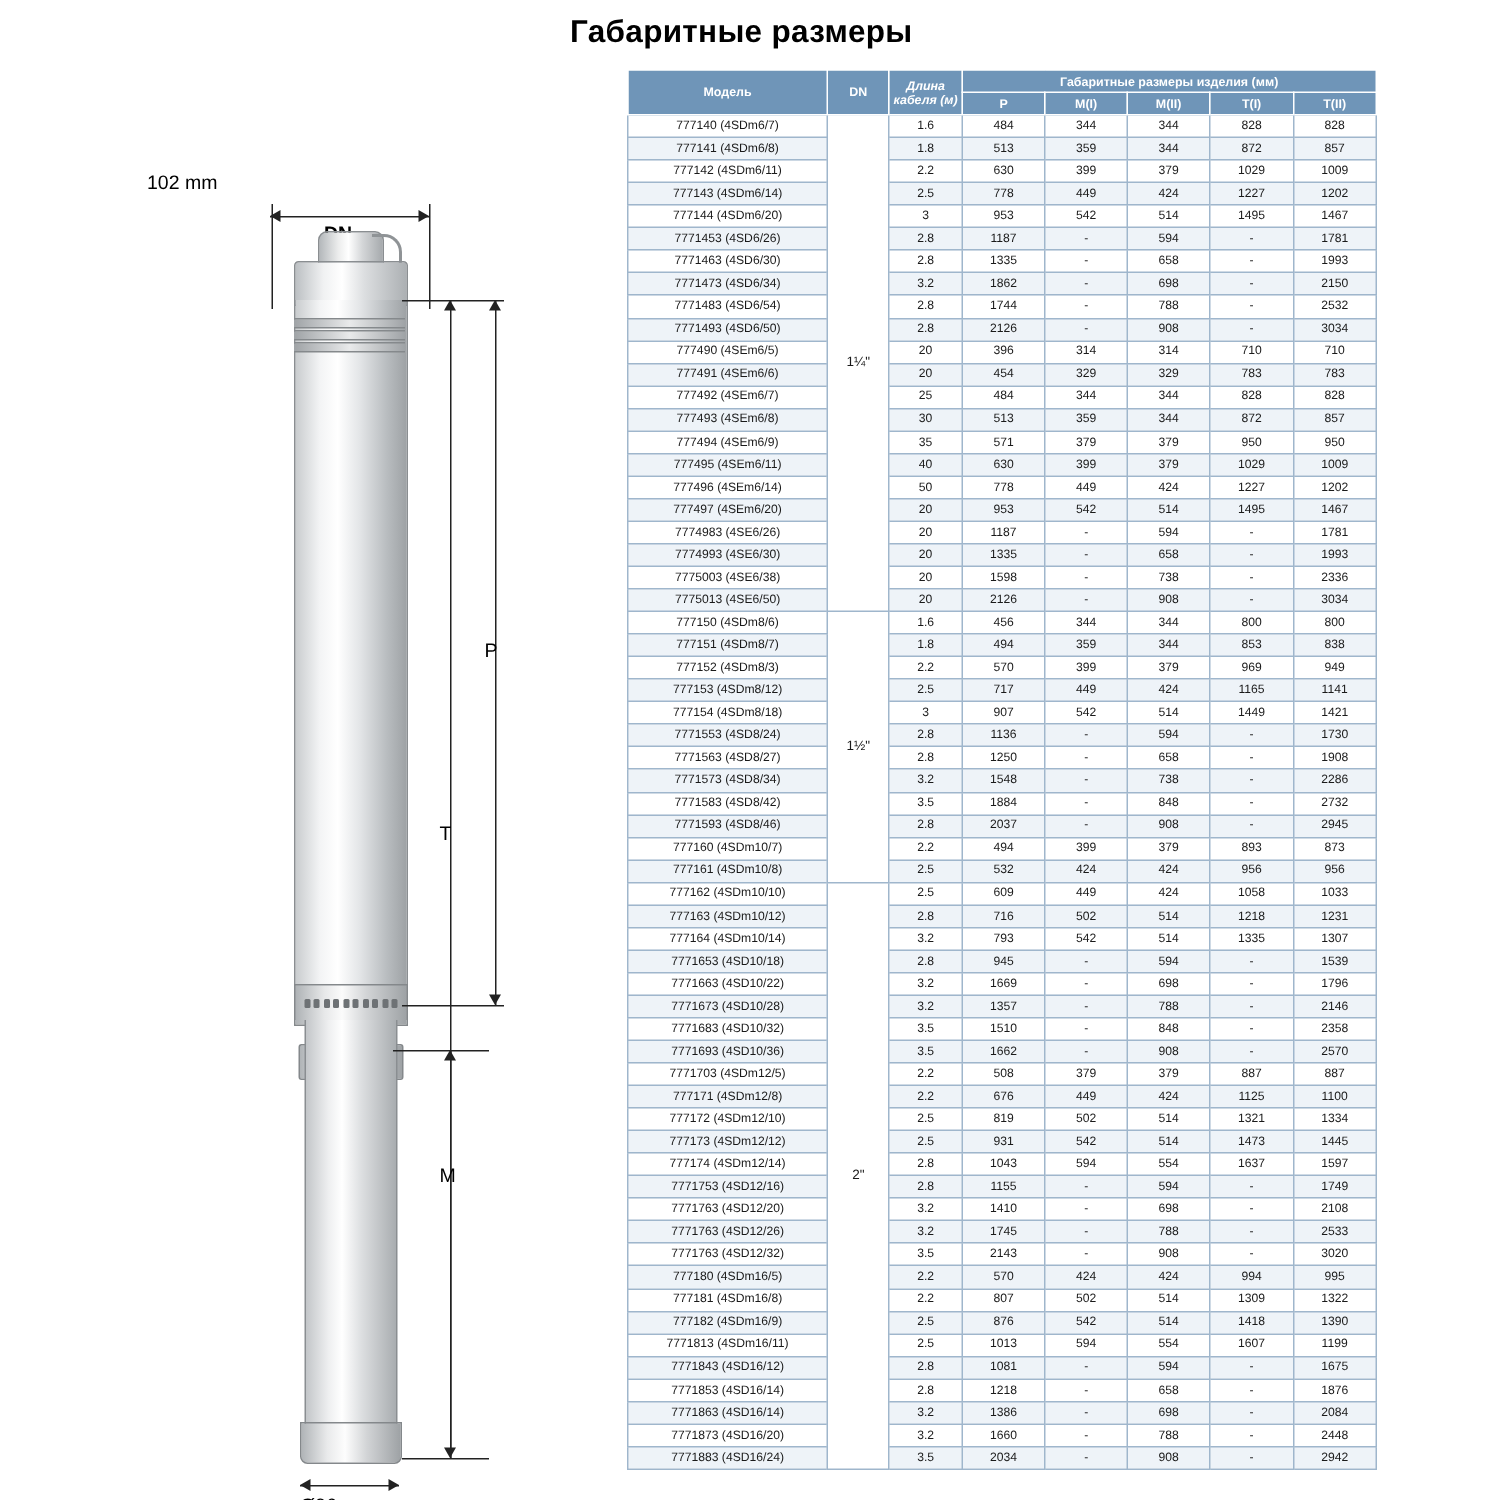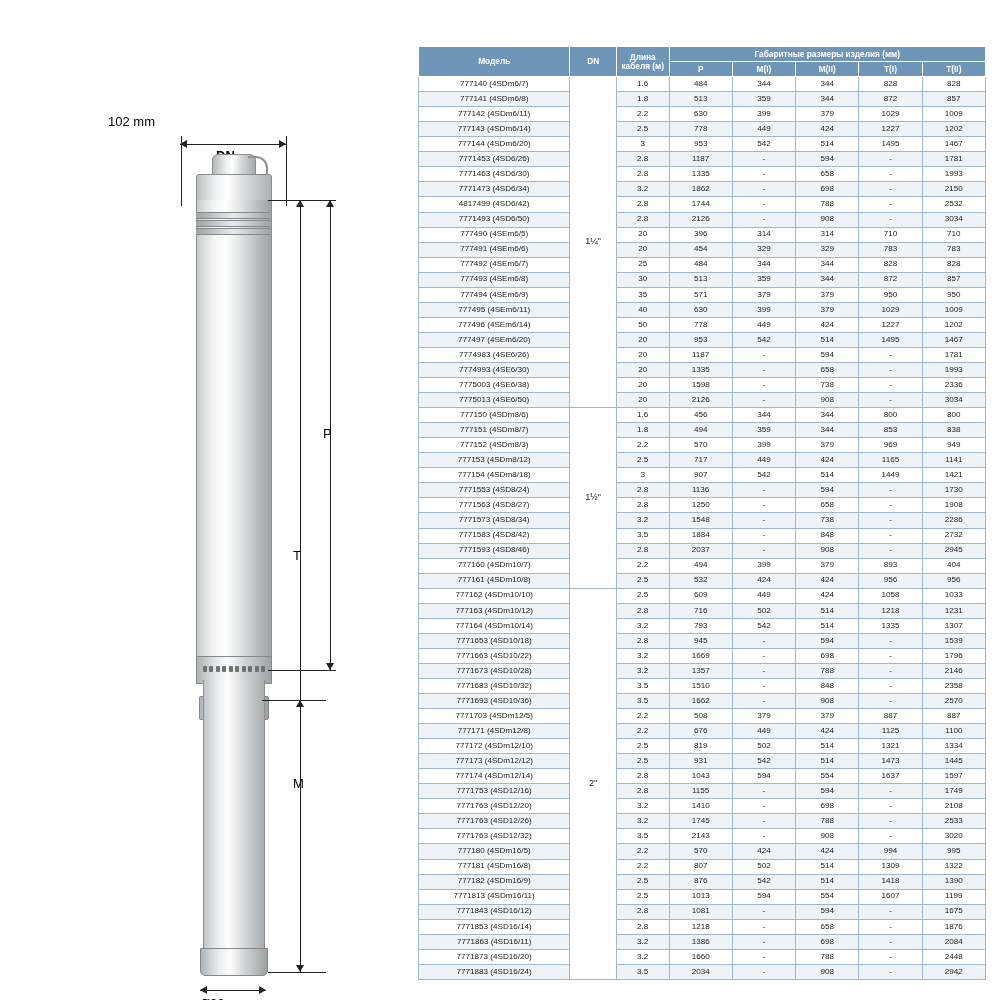--- a/index.html
+++ b/index.html
@@ -185,56 +185,57 @@
 
   
   .table-wrap {
     position: absolute;
     left: 418px;
     top: 46px;
     width: 568px;
   }
   table.specs {
     border-collapse: collapse;
-    width: 568px;
+    width: 500px;
     font-size: 8.1px;
     color: #1a1a1a;
   }
   table.specs th, table.specs td {
     border: 1px solid #9fb6cc;
     text-align: center;
     vertical-align: middle;
     padding: 0;
     height: 14.05px;
     line-height: 1.05;
   }
   table.specs thead th {
     background: #6f95b8;
     color: #ffffff;
     font-weight: bold;
     font-size: 8.3px;
     border: 1px solid #ffffff;
   }
   table.specs thead th.h-model { width: 152px; }
   table.specs thead th.h-dn { width: 46px; }
-  table.specs thead th.h-cable { width: 52px; }
+  table.specs thead th.h-cable { width: 52px; font-style: italic; }
   table.specs thead th.h-sub { width: 63px; }
   table.specs tbody td.c-model { }
   table.specs tbody td.c-dn { background: #ffffff; font-size: 9px; }
   tr.alt td { background: #eef3f8; }
 </style>
 </head>
 <body>
 
 <div class="page">
 
+  <div class="title">Габаритные размеры</div>
 
   <div class="drawing">
 
-    <div class="dim-text" style="left:108px; top:14px;">102 mm</div>
+    <div class="dim-text" style="left:98px; top:14px;">102 mm</div>
     <div class="hline" style="left:180px; top:44px; width:106px;"></div>
     <div class="arrow-left" style="left:180px; top:40px;"></div>
     <div class="arrow-right" style="left:279px; top:40px;"></div>
     <div class="vline" style="left:181px; top:36px; height:70px;"></div>
     <div class="vline" style="left:286px; top:36px; height:70px;"></div>
 
     <div class="dim-text" style="left:216px; top:48px; font-weight:bold;">DN</div>
 
     <div class="pump-neck"></div>
     <div class="pump-hook"></div>
@@ -375,21 +376,21 @@
           <tr class="alt">
             <td class="c-model">7771473 (4SD6/34)</td>
             <td>3.2</td>
             <td>1862</td>
             <td>-</td>
             <td>698</td>
             <td>-</td>
             <td>2150</td>
           </tr>
           <tr>
-            <td class="c-model">4817499 (4SD6/42)</td>
+            <td class="c-model">7771483 (4SD6/54)</td>
             <td>2.8</td>
             <td>1744</td>
             <td>-</td>
             <td>788</td>
             <td>-</td>
             <td>2532</td>
           </tr>
           <tr class="alt">
             <td class="c-model">7771493 (4SD6/50)</td>
             <td>2.8</td>
@@ -598,21 +599,21 @@
             <td>-</td>
             <td>2945</td>
           </tr>
           <tr>
             <td class="c-model">777160 (4SDm10/7)</td>
             <td>2.2</td>
             <td>494</td>
             <td>399</td>
             <td>379</td>
             <td>893</td>
-            <td>404</td>
+            <td>873</td>
           </tr>
           <tr class="alt">
             <td class="c-model">777161 (4SDm10/8)</td>
             <td>2.5</td>
             <td>532</td>
             <td>424</td>
             <td>424</td>
             <td>956</td>
             <td>956</td>
           </tr>
@@ -818,21 +819,21 @@
           <tr>
             <td class="c-model">7771853 (4SD16/14)</td>
             <td>2.8</td>
             <td>1218</td>
             <td>-</td>
             <td>658</td>
             <td>-</td>
             <td>1876</td>
           </tr>
           <tr class="alt">
-            <td class="c-model">7771863 (4SD16/11)</td>
+            <td class="c-model">7771863 (4SD16/14)</td>
             <td>3.2</td>
             <td>1386</td>
             <td>-</td>
             <td>698</td>
             <td>-</td>
             <td>2084</td>
           </tr>
           <tr>
             <td class="c-model">7771873 (4SD16/20)</td>
             <td>3.2</td>

